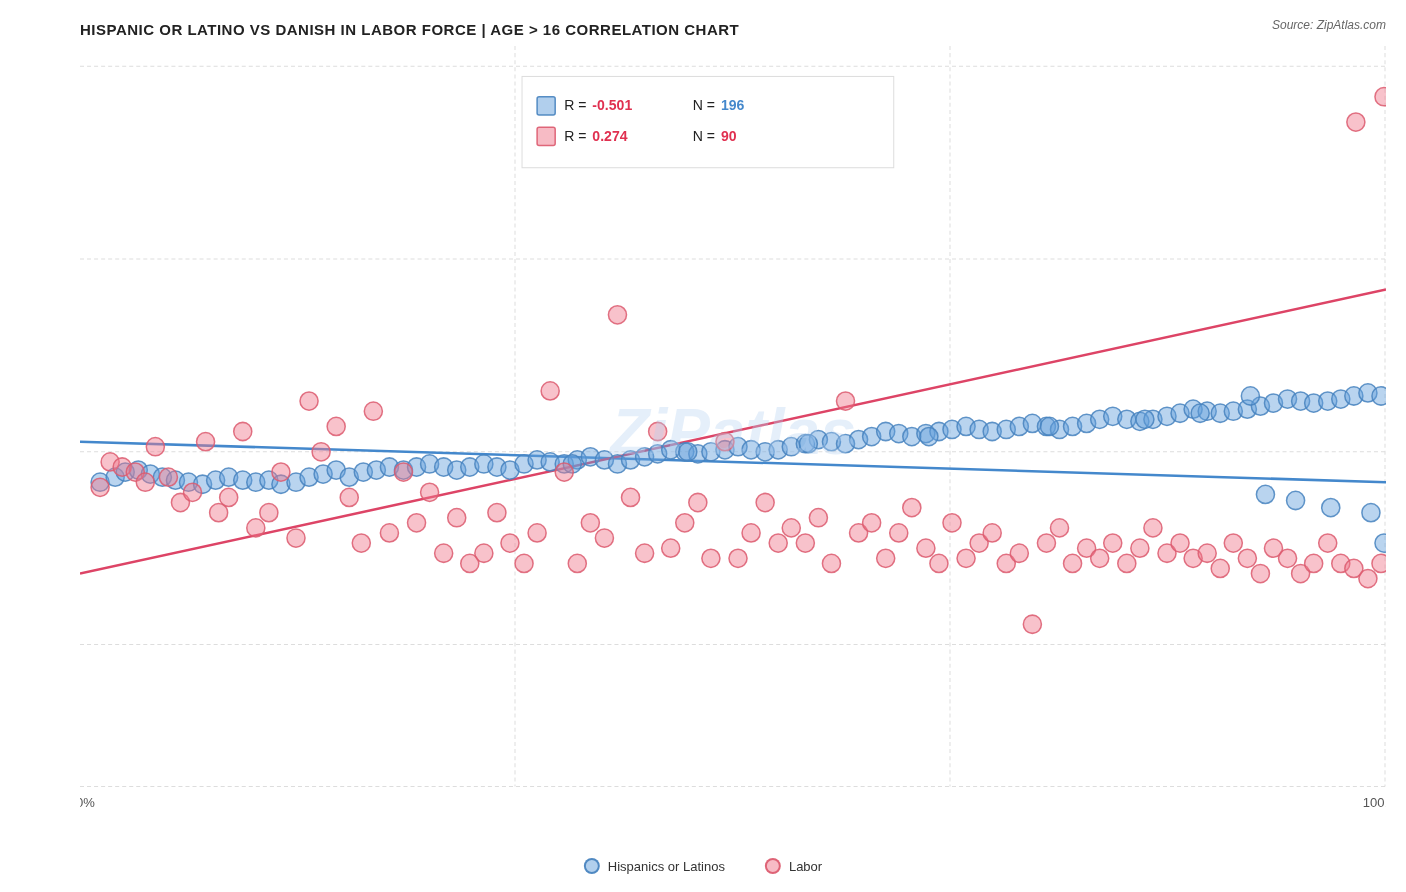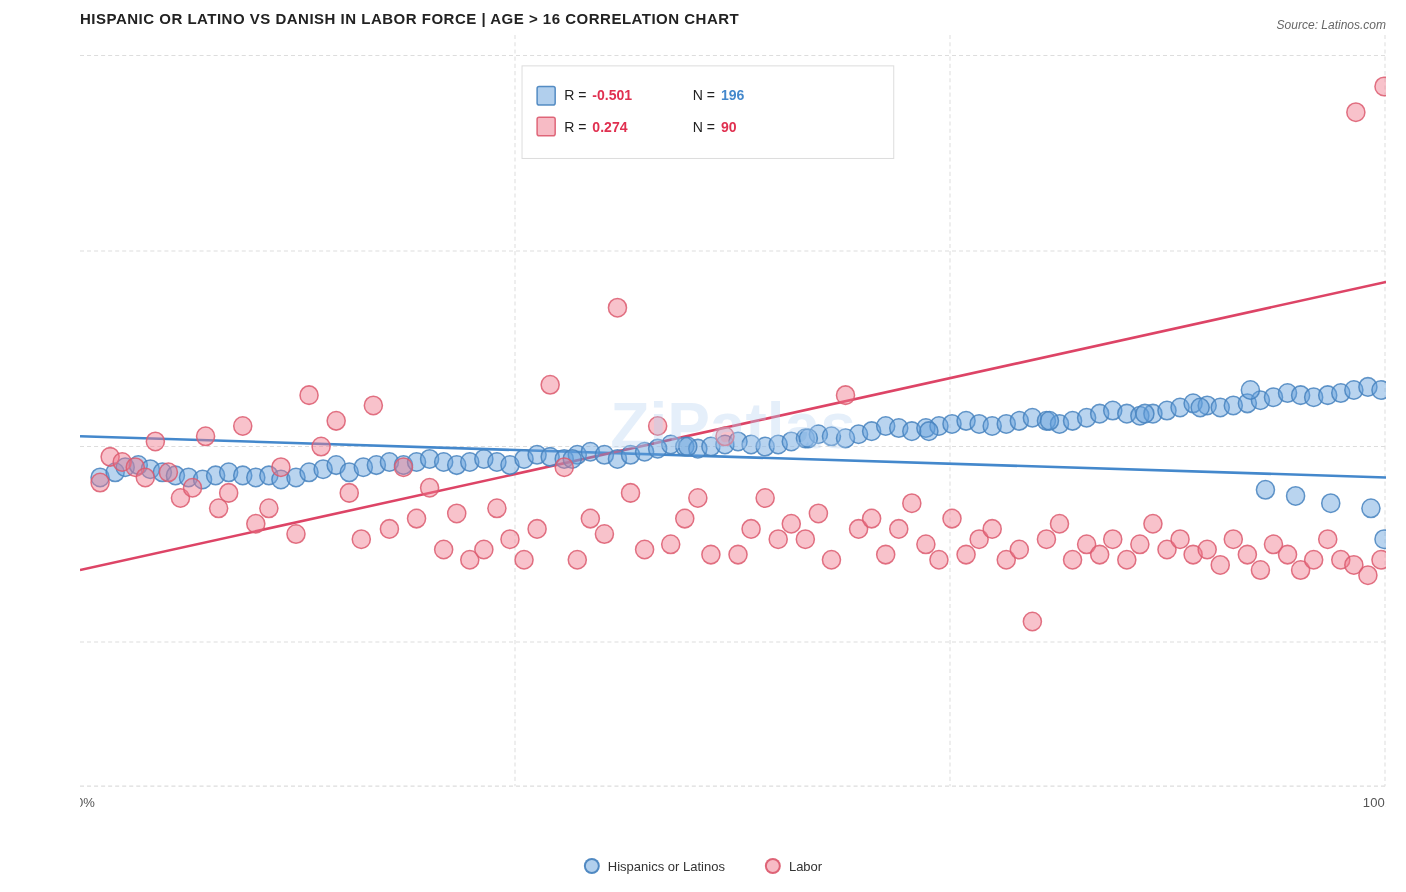--- a/index.html
+++ b/index.html
@@ -7,21 +7,21 @@
       width: 1406px;
       height: 892px;
       background: #fff;
       font-family: Arial, sans-serif;
       overflow: hidden;
     }
     .chart-container {
       width: 1406px;
       height: 892px;
       position: relative;
-      padding: 10px 20px 60px 80px;
+      padding: 21px 20px 60px 80px;
     }
     .chart-title {
       font-size: 15px;
       font-weight: bold;
       color: #222;
       letter-spacing: 0.5px;
       margin-bottom: 8px;
       text-transform: uppercase;
     }
     .source-label {
@@ -44,20 +44,21 @@
     .watermark {
       position: absolute;
       top: 50%;
       left: 50%;
       transform: translate(-50%, -50%);
       font-size: 64px;
       font-weight: bold;
       color: rgba(180, 210, 240, 0.35);
       pointer-events: none;
       white-space: nowrap;
+      font-style: italic;
     }
     .legend-container {
       position: absolute;
       bottom: 18px;
       left: 50%;
       transform: translateX(-50%);
       display: flex;
       align-items: center;
       gap: 40px;
       text-align: center;
@@ -82,21 +83,21 @@
     .legend-dot-pink {
       background: rgba(240, 120, 140, 0.5);
       border-color: rgba(220, 90, 110, 0.9);
     }
   </style>
 </head>
 <body>
 
 <div class="chart-container">
   <div class="chart-title">HISPANIC OR LATINO VS DANISH IN LABOR FORCE | AGE &gt; 16 CORRELATION CHART</div>
-  <div class="source-label">Source: Latinos.com</div>
+  <div class="source-label">Source: ZipAtlas.com</div>
 
   <div class="chart-area">
     <div class="watermark">ZiPatlas</div>
     <svg class="main-chart" viewBox="0 0 1300 760" preserveAspectRatio="none">
 
       <line x1="0" y1="20" x2="1300" y2="20" stroke="#ddd" stroke-width="1" stroke-dasharray="4,3"></line>
       <line x1="0" y1="210" x2="1300" y2="210" stroke="#ddd" stroke-width="1" stroke-dasharray="4,3"></line>
       <line x1="0" y1="400" x2="1300" y2="400" stroke="#ddd" stroke-width="1" stroke-dasharray="4,3"></line>
       <line x1="0" y1="590" x2="1300" y2="590" stroke="#ddd" stroke-width="1" stroke-dasharray="4,3"></line>
       <line x1="0" y1="730" x2="1300" y2="730" stroke="#ddd" stroke-width="1" stroke-dasharray="4,3"></line>

